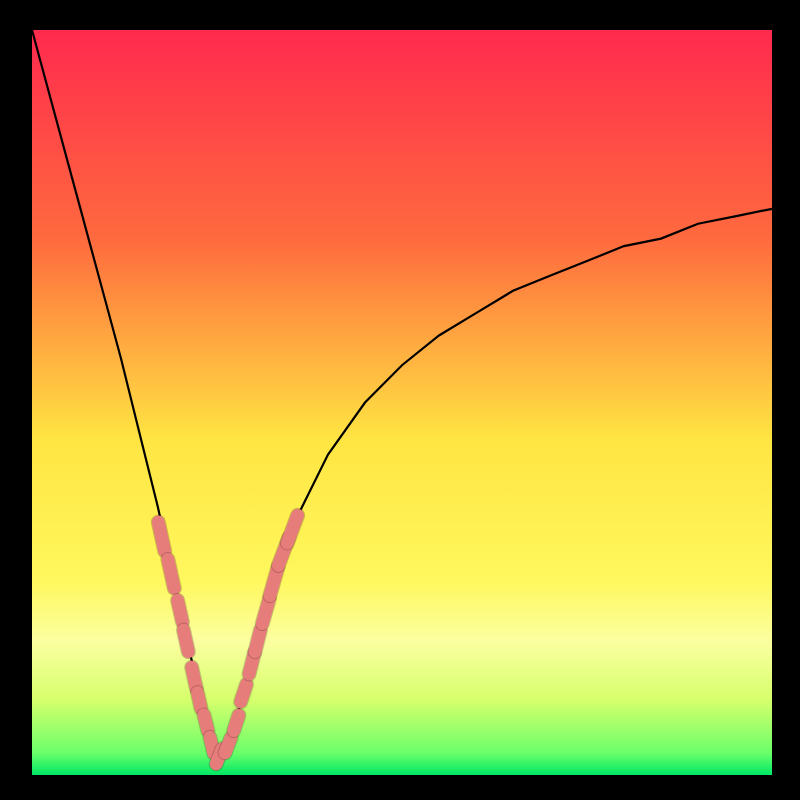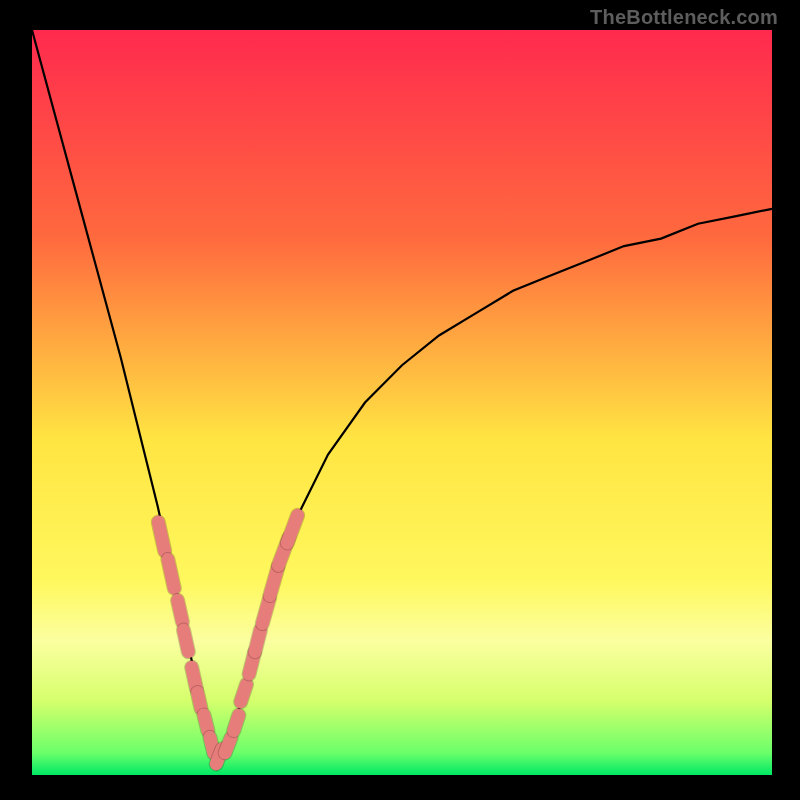--- a/index.html
+++ b/index.html
@@ -106,15 +106,14 @@
           <line x1="237.9" y1="565.5" x2="246.0" y2="537.1" stroke="#e77d7b" stroke-width="13" stroke-linecap="round"></line>
           <line x1="246.4" y1="535.4" x2="256.8" y2="507.6" stroke="#3a1c1c" stroke-width="15" stroke-linecap="round" opacity="0.25"></line>
           <line x1="246.4" y1="535.4" x2="256.8" y2="507.6" stroke="#e77d7b" stroke-width="13" stroke-linecap="round"></line>
           <line x1="255.3" y1="513.0" x2="265.6" y2="485.3" stroke="#3a1c1c" stroke-width="15" stroke-linecap="round" opacity="0.25"></line>
           <line x1="255.3" y1="513.0" x2="265.6" y2="485.3" stroke="#e77d7b" stroke-width="13" stroke-linecap="round"></line>
         </g>
     </svg>
 
   </div>
 
-  <div class="watermark">TheBottleneck.com</div>
 
 </div>
 
 </body></html>

